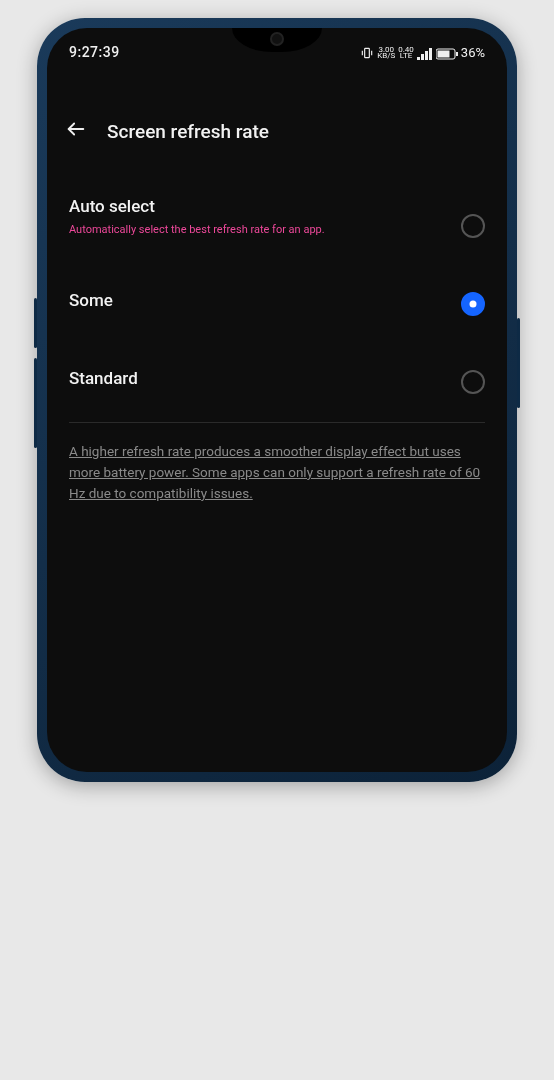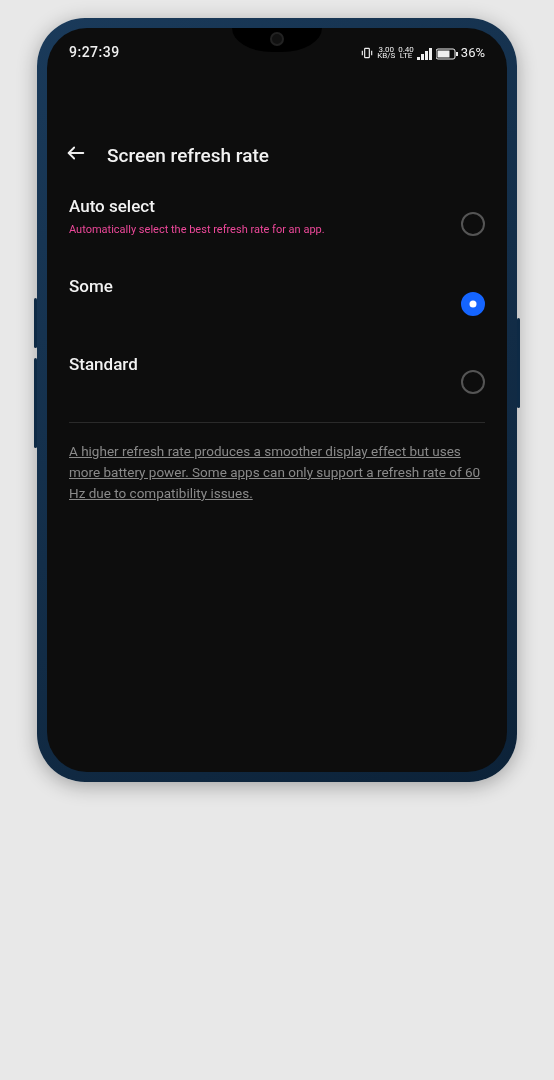--- a/index.html
+++ b/index.html
@@ -83,40 +83,39 @@
   .status-right svg { display:block; }
   .header {
     position: absolute;
     top: 90px;
     left: 0;
     right: 0;
     display: flex;
     align-items: center;
     padding: 0 18px;
     gap: 20px;
-    margin-top: 24px;
   }
   .back-arrow {
     color: #e8e8e8;
     cursor: pointer;
   }
   .page-title {
     color: #f2f2f2;
     font-size: 19px;
     font-weight: 500;
   }
   .content {
     position: absolute;
     top: 150px;
     left: 0; right: 0;
     padding: 0 22px;
   }
   .option {
     display: flex;
-    align-items: flex-start;
+    align-items: flex-end;
     justify-content: space-between;
     padding: 18px 0 20px 0;
     cursor: pointer;
   }
   .option-text { flex: 1; padding-right: 16px; }
   .opt-title {
     color: #f2f2f2;
     font-size: 17px;
     font-weight: 500;
     margin-bottom: 6px;

